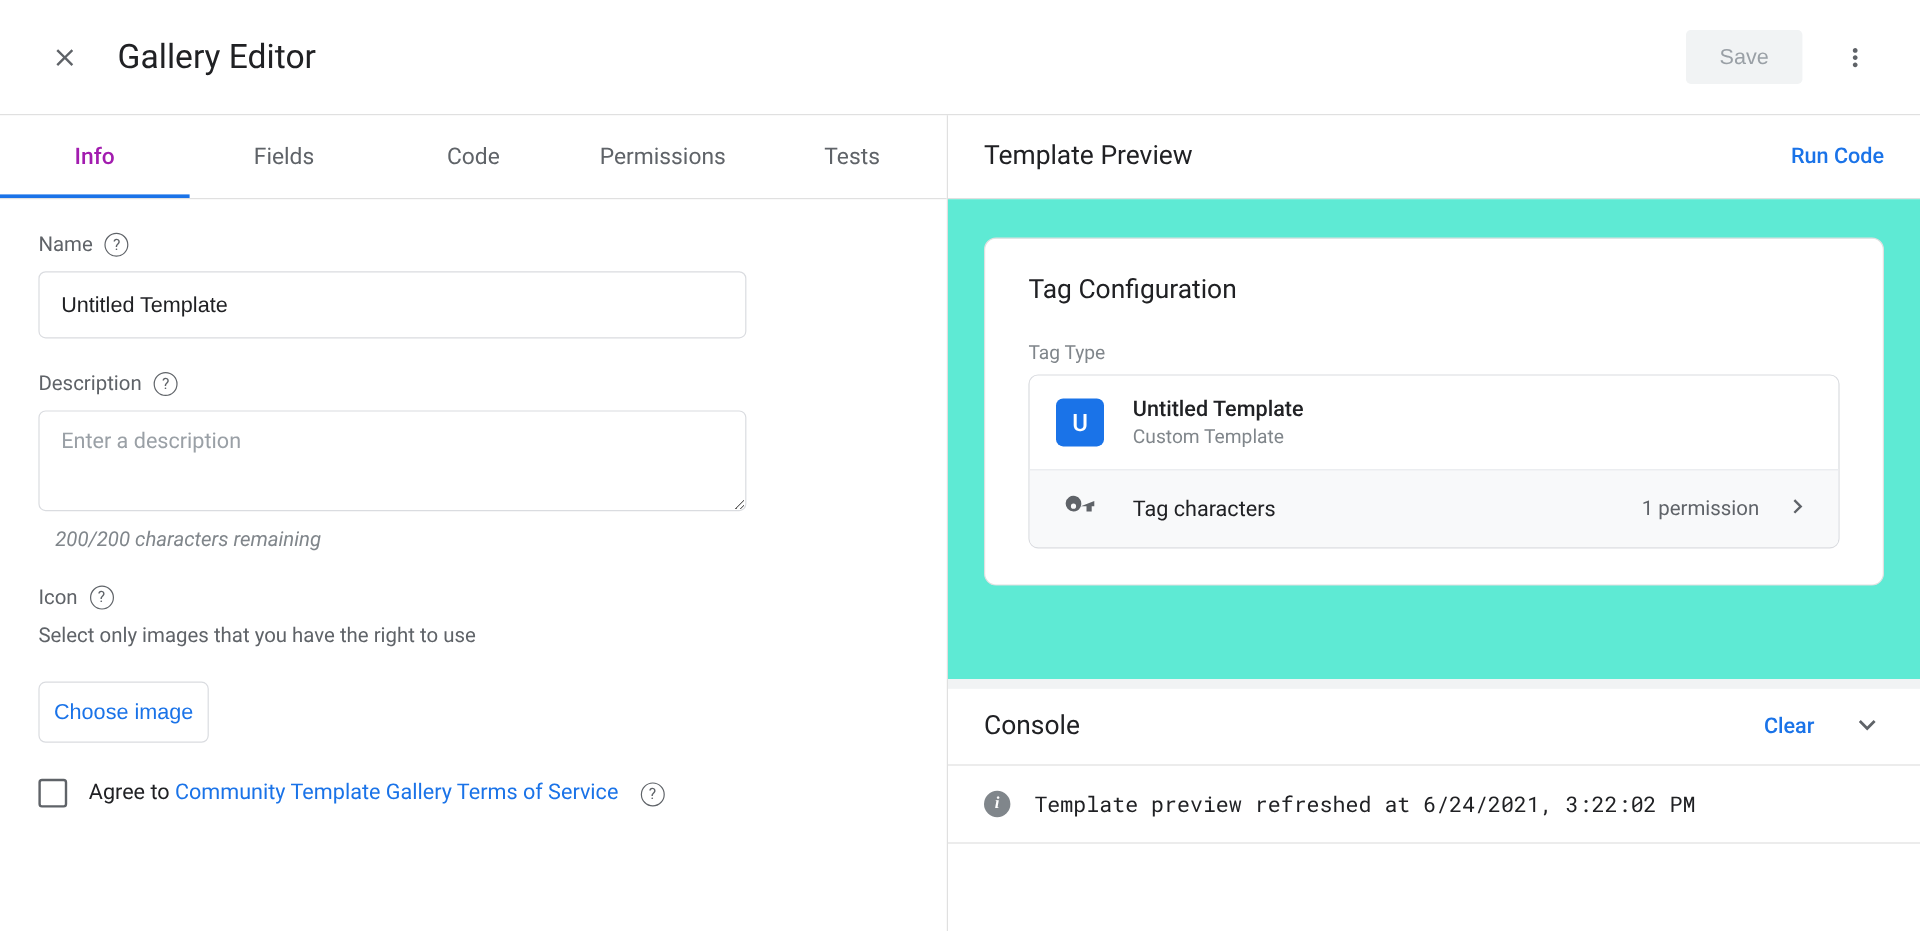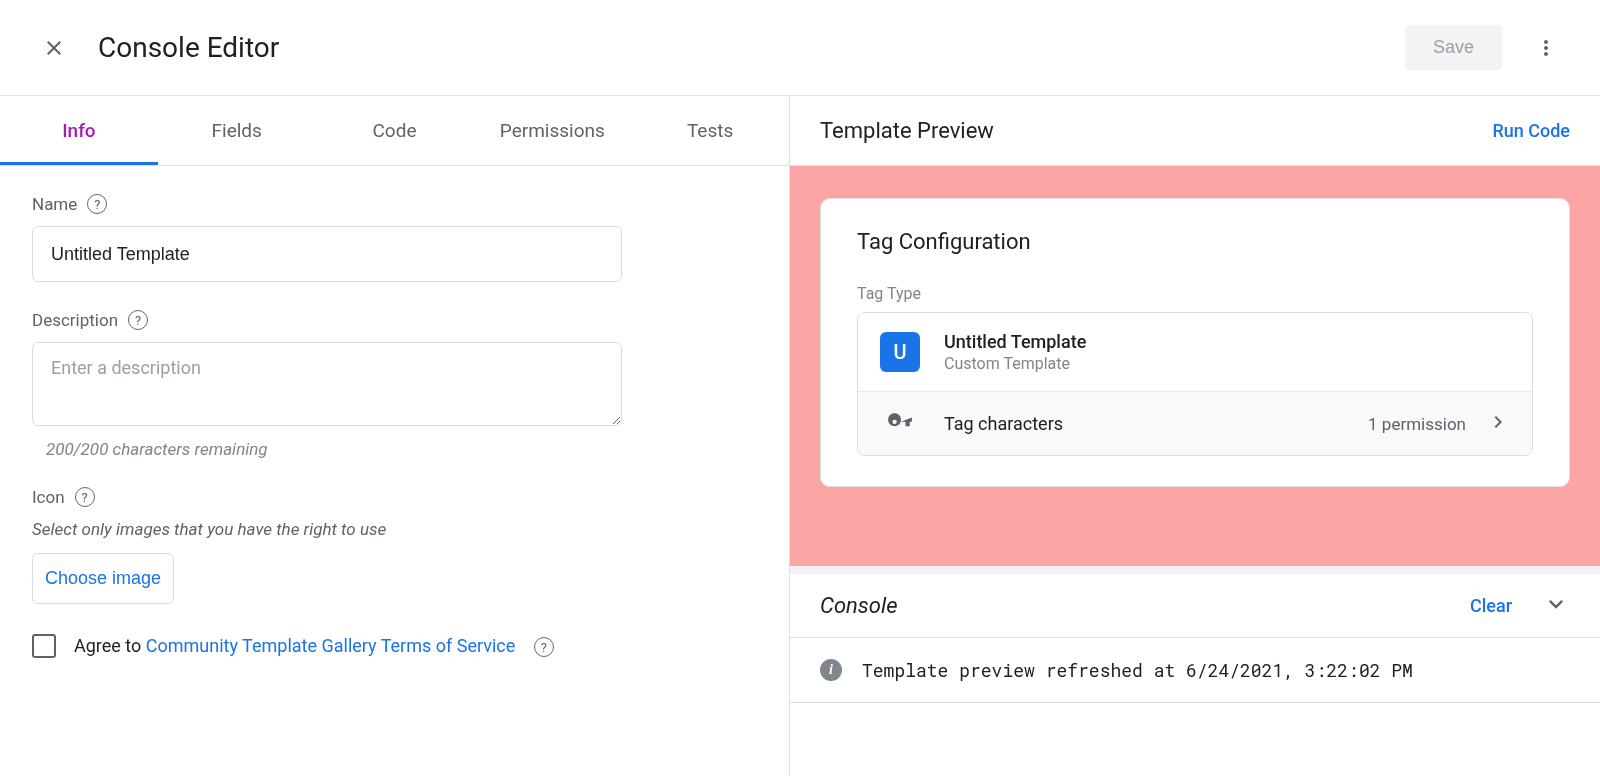--- a/index.html
+++ b/index.html
@@ -142,23 +142,22 @@
 .textarea-input::placeholder { color: #9aa0a6; }
 .char-remaining {
   font-size: 17px;
   font-style: italic;
   color: #80868b;
   margin-top: 10px;
   margin-left: 14px;
 }
 .icon-hint {
   font-size: 17px;
-  font-style: italic;
-  color: #5f6368;
-  margin-bottom: 14px;
+  color: #5f6368;
+  margin-bottom: 28px;
 }
 .choose-image-btn {
   background: #fff;
   border: 1px solid #dadce0;
   color: #1a73e8;
   font-size: 18px;
   padding: 14px 12px;
   border-radius: 6px;
   cursor: pointer;
   font-weight: 500;
@@ -202,21 +201,21 @@
   font-size: 22px;
   color: #202124;
 }
 .run-code {
   color: #1a73e8;
   font-size: 18px;
   font-weight: 500;
   cursor: pointer;
 }
 .preview-body {
-  background: #fca5a5;
+  background: #5eead4;
   padding: 32px 30px;
   flex: 0 0 auto;
   height: 400px;
 }
 .preview-card {
   background: #fff;
   border-radius: 10px;
   border: 1px solid #e0e0e0;
   padding: 30px 36px;
 }
@@ -297,21 +296,20 @@
   display: flex;
   align-items: center;
   padding: 0 30px;
   height: 64px;
   border-bottom: 1px solid #e0e0e0;
 }
 .console-title {
   font-size: 22px;
   color: #202124;
   flex: 1;
-  font-style: italic;
 }
 .clear-btn {
   color: #1a73e8;
   font-size: 18px;
   font-weight: 500;
   cursor: pointer;
   margin-right: 30px;
 }
 .expand-console {
   color: #5f6368;
@@ -346,21 +344,21 @@
 </style>
 </head>
 <body>
 
 <div class="header">
   <div class="close-btn">
     <svg width="24" height="24" viewBox="0 0 24 24">
         <path fill="currentColor" d="M19 6.41 17.59 5 12 10.59 6.41 5 5 6.41 10.59 12 5 17.59 6.41 19 12 13.41 17.59 19 19 17.59 13.41 12z"></path>
       </svg>
   </div>
-  <div class="header-title">Console Editor</div>
+  <div class="header-title">Gallery Editor</div>
   <button class="save-btn">Save</button>
   <div class="more-btn">
     <svg width="24" height="24" viewBox="0 0 24 24">
         <path fill="currentColor" d="M12 8c1.1 0 2-.9 2-2s-.9-2-2-2-2 .9-2 2 .9 2 2 2zm0 2c-1.1 0-2 .9-2 2s.9 2 2 2 2-.9 2-2-.9-2-2-2zm0 6c-1.1 0-2 .9-2 2s.9 2 2 2 2-.9 2-2-.9-2-2-2z"></path>
       </svg>
   </div>
 </div>
 
 <div class="main">
   <div class="left-pane">

